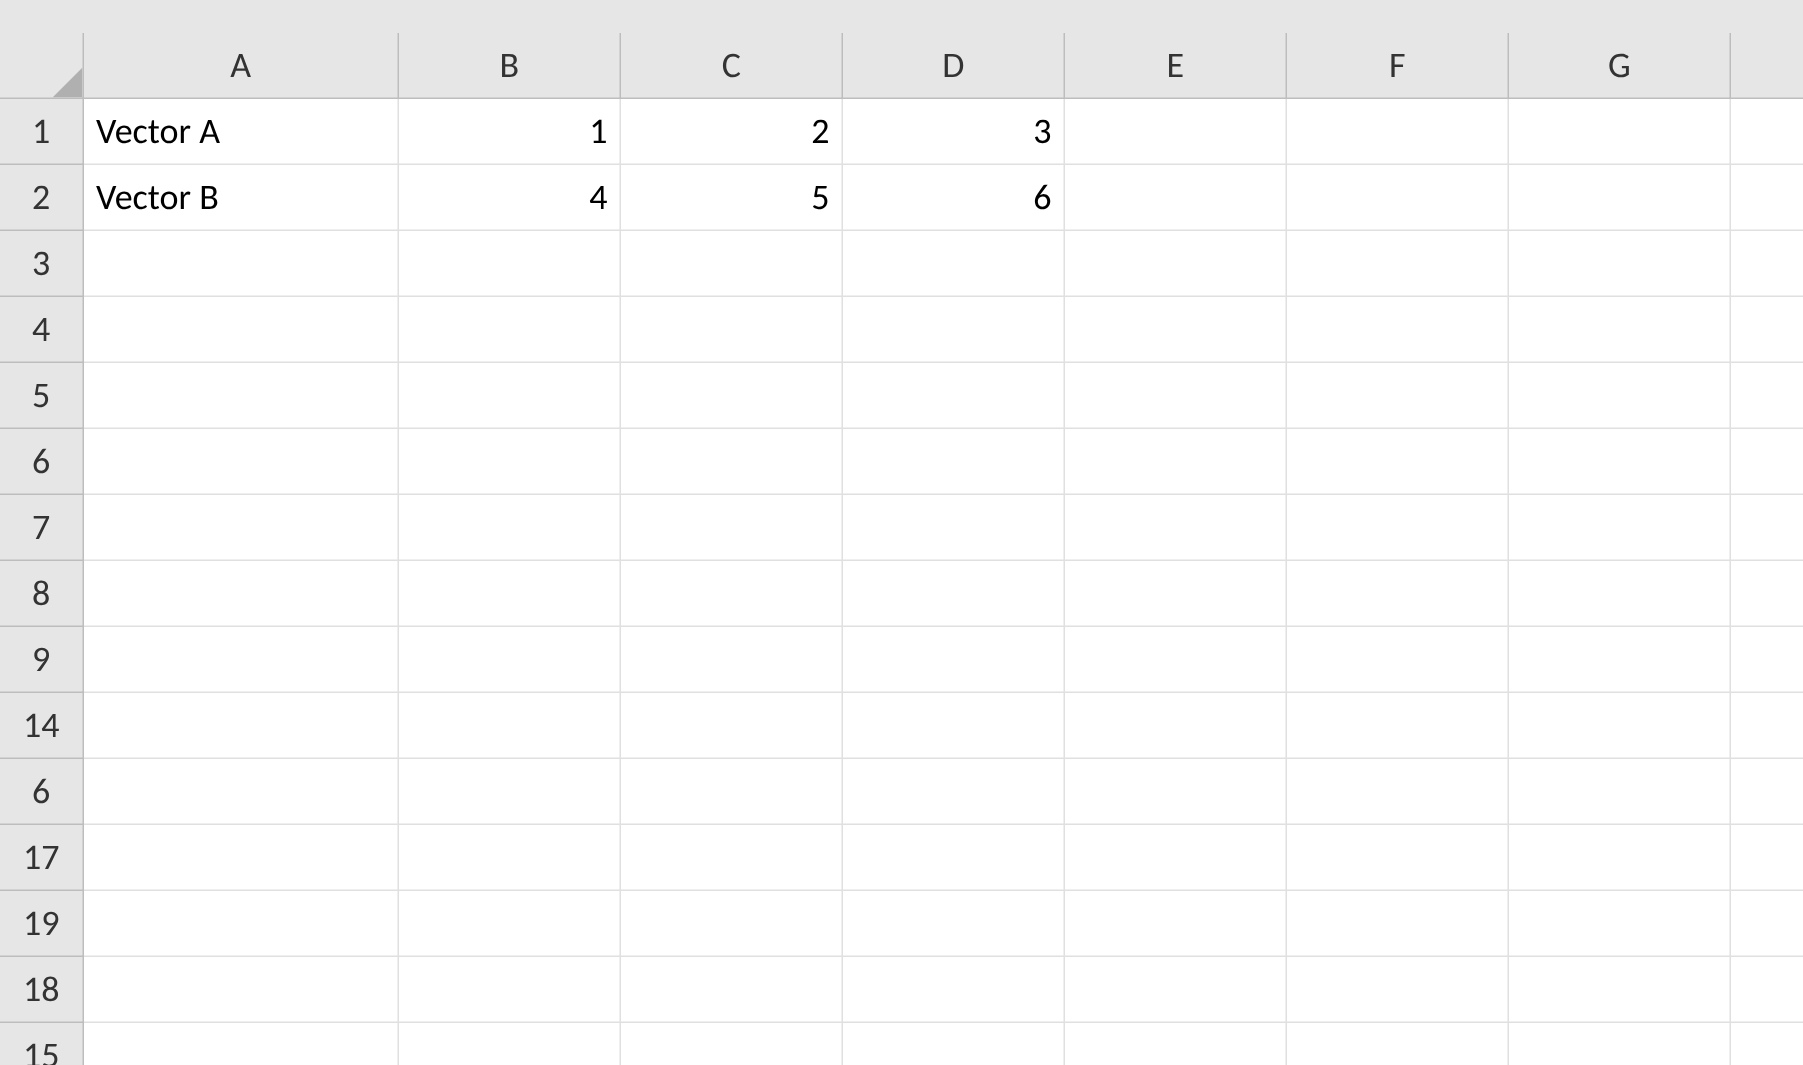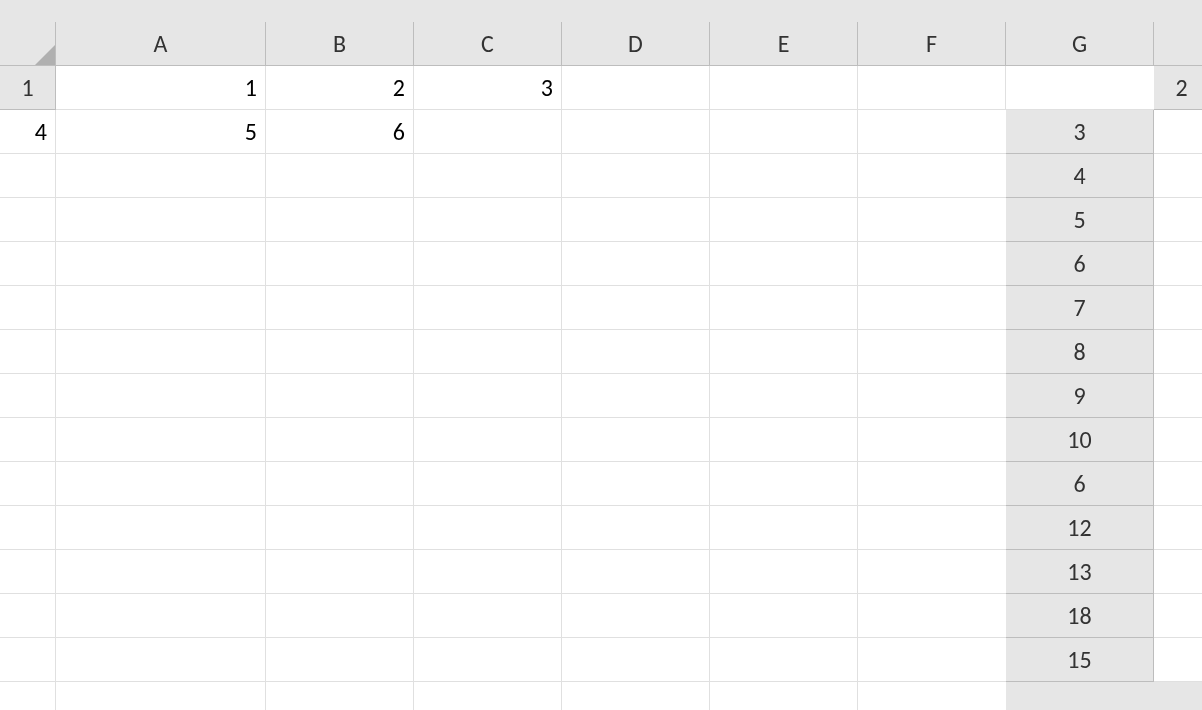--- a/index.html
+++ b/index.html
@@ -91,29 +91,31 @@
     <div class="col-header">A</div>
     <div class="col-header">B</div>
     <div class="col-header">C</div>
     <div class="col-header">D</div>
     <div class="col-header">E</div>
     <div class="col-header">F</div>
     <div class="col-header">G</div>
     <div class="corner-edge"></div>
 
     <div class="row-header">1</div>
+    <div class="cell text">Vector A</div>
     <div class="cell num">1</div>
     <div class="cell num">2</div>
     <div class="cell num">3</div>
     <div class="cell text"></div>
     <div class="cell text"></div>
     <div class="cell text"></div>
     <div class="edge-cell"></div>
 
     <div class="row-header">2</div>
+    <div class="cell text">Vector B</div>
     <div class="cell num">4</div>
     <div class="cell num">5</div>
     <div class="cell num">6</div>
     <div class="cell text"></div>
     <div class="cell text"></div>
     <div class="cell text"></div>
     <div class="edge-cell"></div>
 
     <div class="row-header">3</div>
     <div class="cell text"></div>
@@ -178,51 +180,51 @@
     <div class="row-header">9</div>
     <div class="cell text"></div>
     <div class="cell text"></div>
     <div class="cell text"></div>
     <div class="cell text"></div>
     <div class="cell text"></div>
     <div class="cell text"></div>
     <div class="cell text"></div>
     <div class="edge-cell"></div>
 
-    <div class="row-header">10</div>
+    <div class="row-header">14</div>
     <div class="cell text"></div>
     <div class="cell text"></div>
     <div class="cell text"></div>
     <div class="cell text"></div>
     <div class="cell text"></div>
     <div class="cell text"></div>
     <div class="cell text"></div>
     <div class="edge-cell"></div>
 
     <div class="row-header">6</div>
     <div class="cell text"></div>
     <div class="cell text"></div>
     <div class="cell text"></div>
     <div class="cell text"></div>
     <div class="cell text"></div>
     <div class="cell text"></div>
     <div class="cell text"></div>
     <div class="edge-cell"></div>
 
-    <div class="row-header">12</div>
-    <div class="cell text"></div>
-    <div class="cell text"></div>
-    <div class="cell text"></div>
-    <div class="cell text"></div>
-    <div class="cell text"></div>
-    <div class="cell text"></div>
-    <div class="cell text"></div>
-    <div class="edge-cell"></div>
-
-    <div class="row-header">13</div>
+    <div class="row-header">17</div>
+    <div class="cell text"></div>
+    <div class="cell text"></div>
+    <div class="cell text"></div>
+    <div class="cell text"></div>
+    <div class="cell text"></div>
+    <div class="cell text"></div>
+    <div class="cell text"></div>
+    <div class="edge-cell"></div>
+
+    <div class="row-header">19</div>
     <div class="cell text"></div>
     <div class="cell text"></div>
     <div class="cell text"></div>
     <div class="cell text"></div>
     <div class="cell text"></div>
     <div class="cell text"></div>
     <div class="cell text"></div>
     <div class="edge-cell"></div>
 
     <div class="row-header">18</div>

